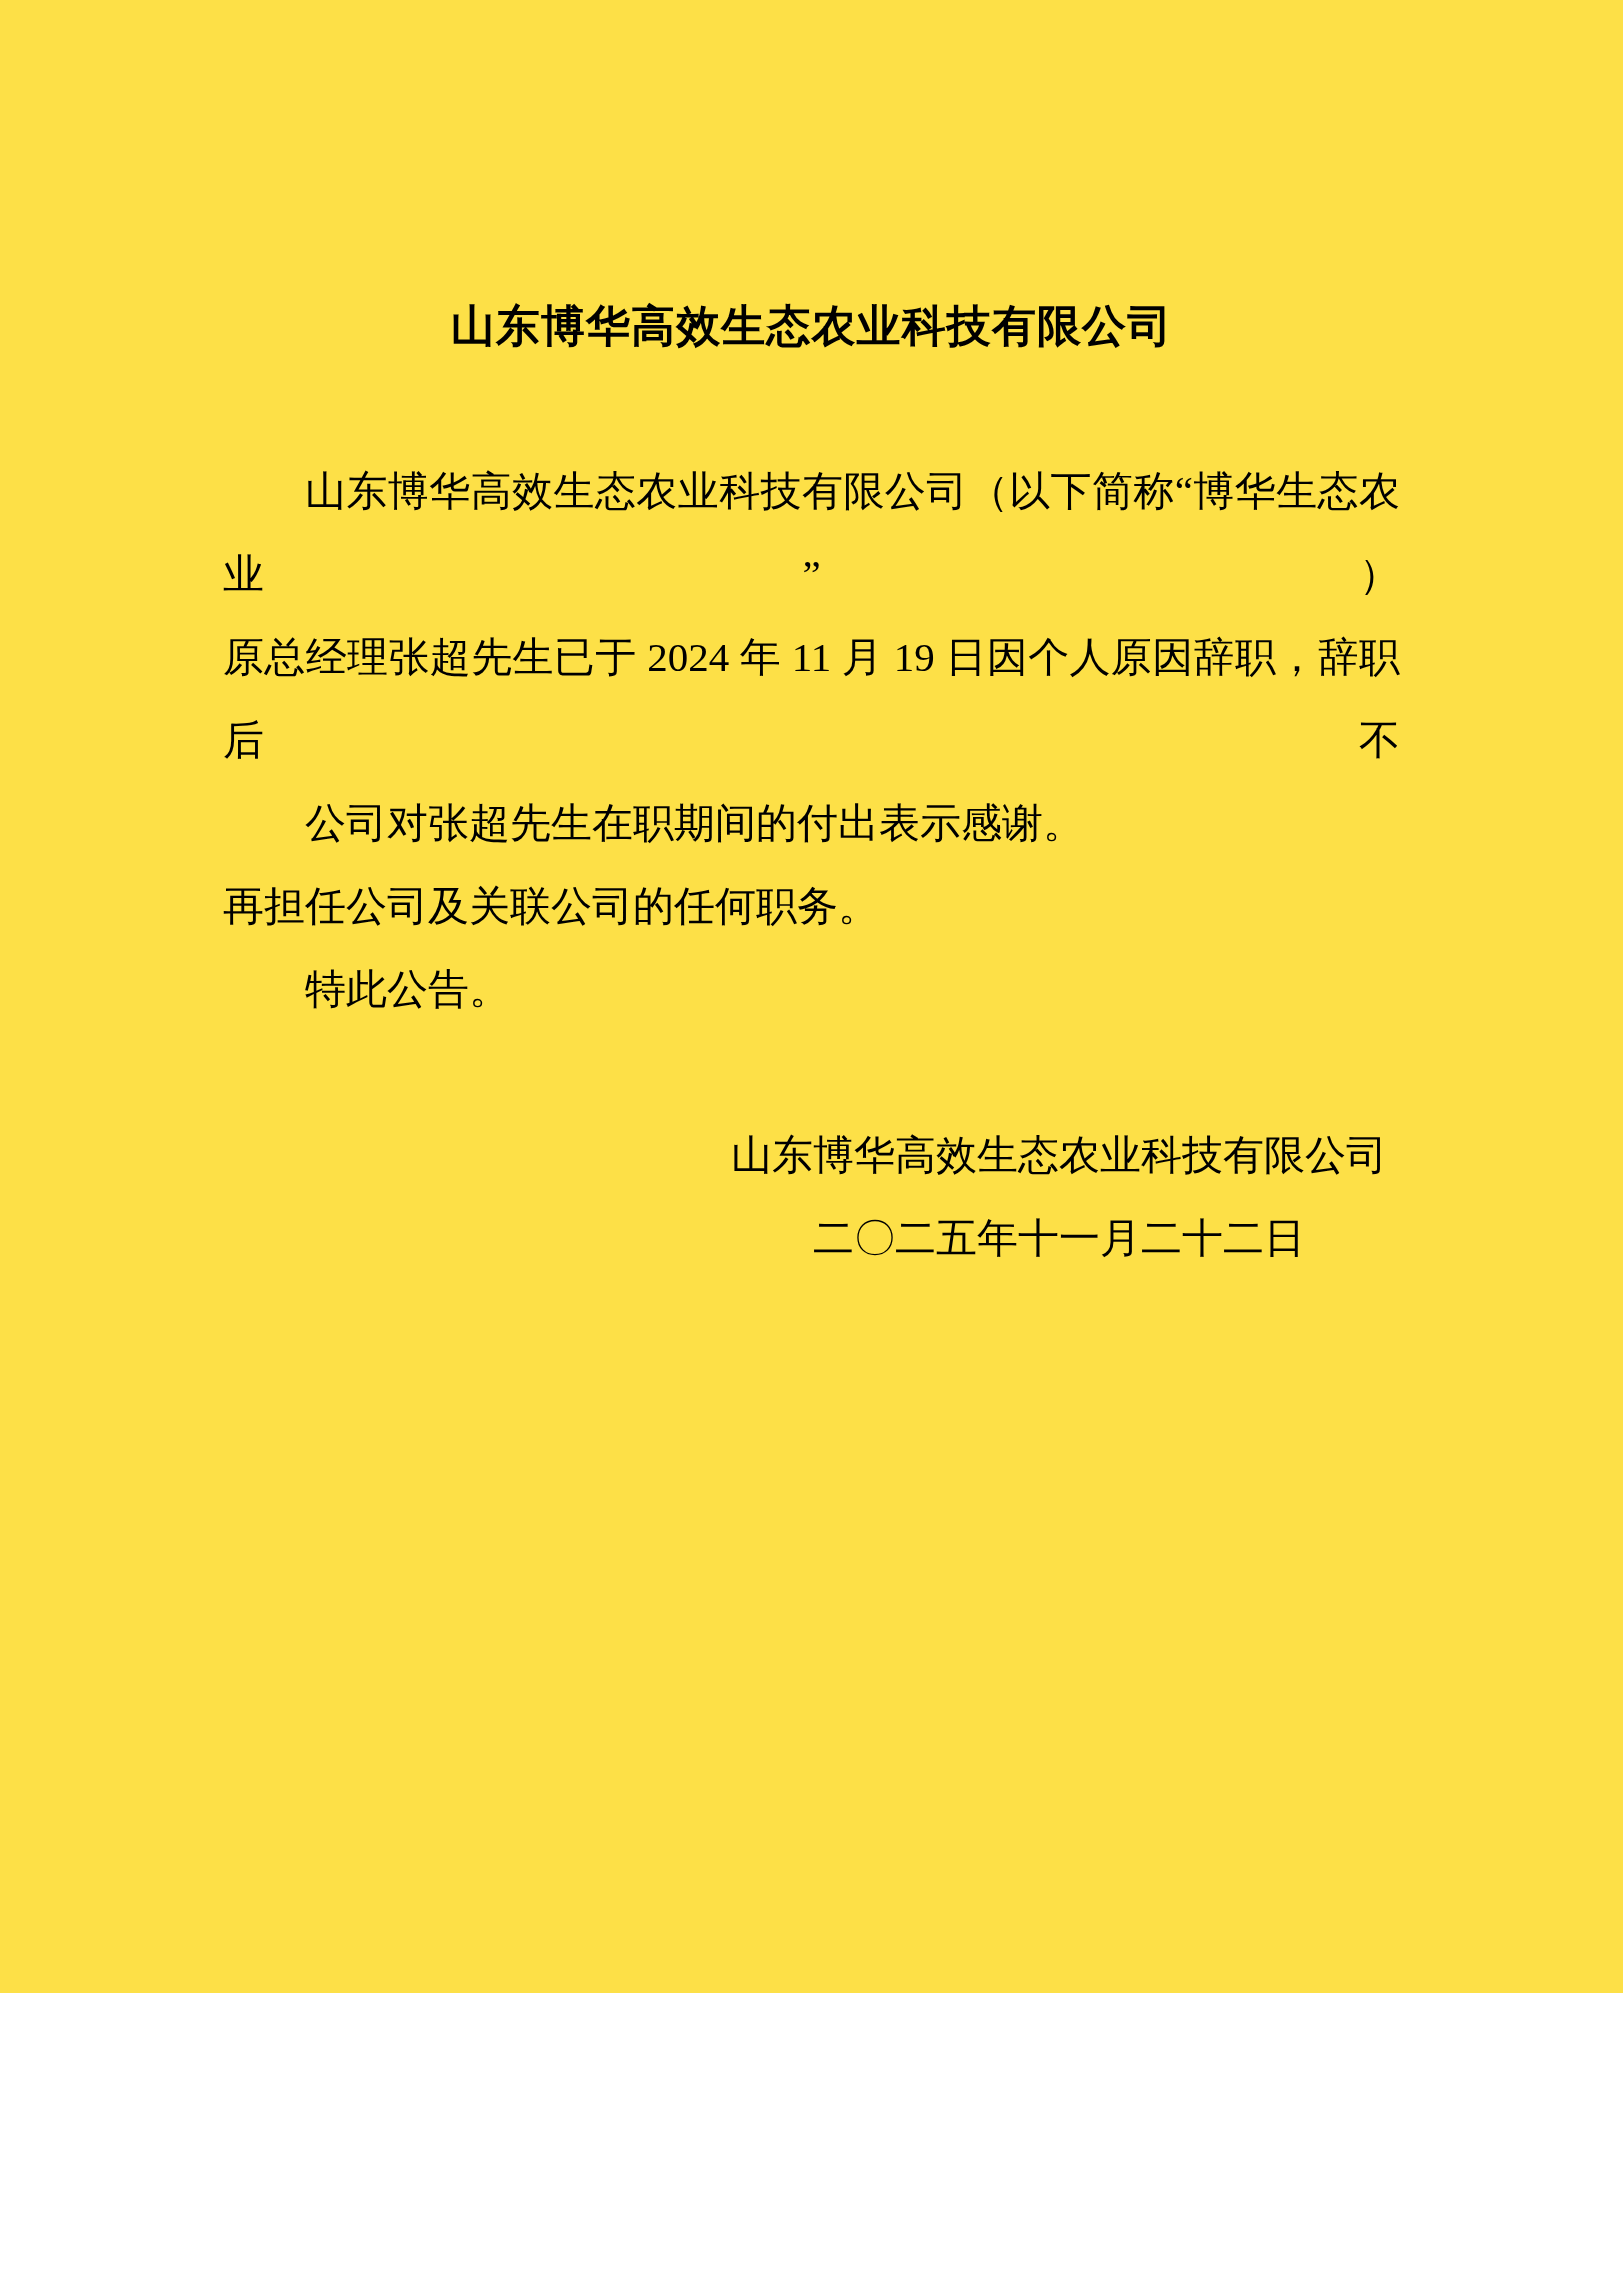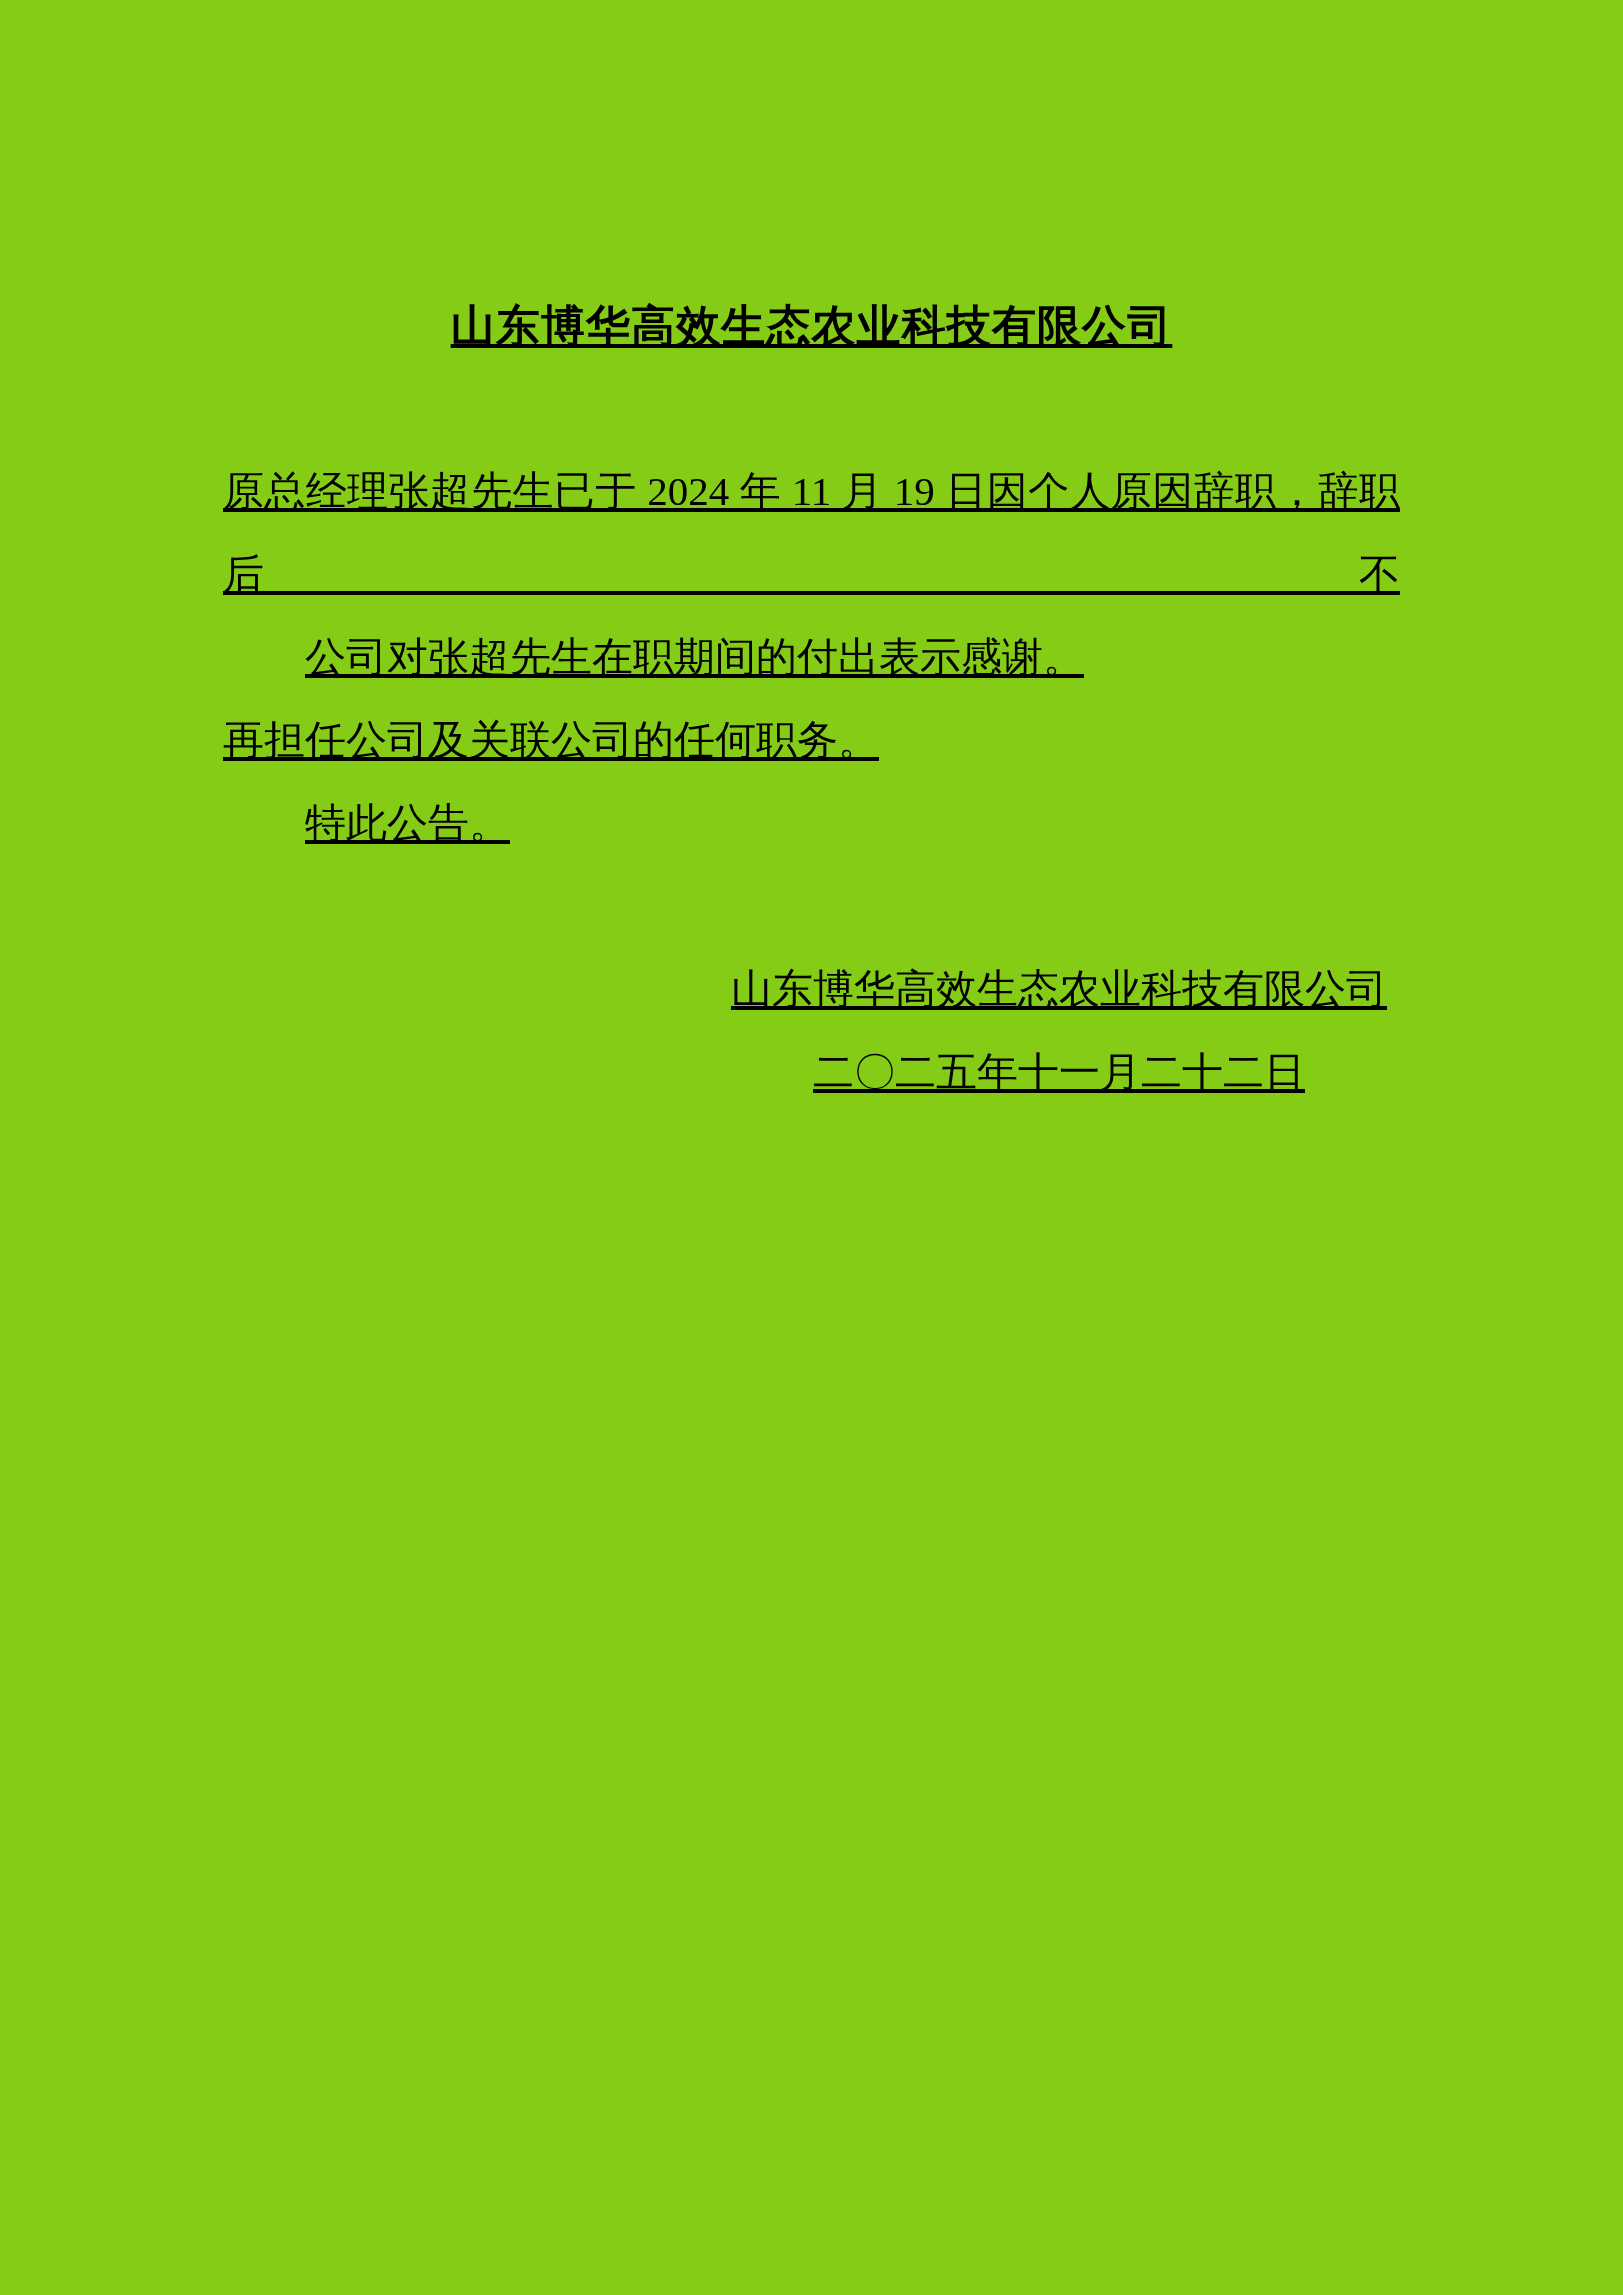--- a/index.html
+++ b/index.html
@@ -3,25 +3,24 @@
 <meta charset="utf-8">
 <style>
   html, body {
     margin: 0;
     padding: 0;
     background: #ffffff;
   }
   .page {
     position: relative;
     width: 1623px;
-    height: 2295px;
-    background: #84cc16;
+    height: 1993px;
+    background: #fde047;
     color: #000000;
     overflow: hidden;
-    text-decoration: underline;
   }
   .content {
     box-sizing: border-box;
     padding: 284px 223px 0 223px;
     font-family: "Liberation Serif", "DejaVu Serif", serif;
     font-size: 41px;
     line-height: 83px;
     color: #000000;
   }
   .title-line {
@@ -64,20 +63,21 @@
 <body>
 
 <div class="page">
   <div class="content">
 
     <h1 class="title-line">山东博华高效生态农业科技有限公司</h1>
 
 
     <div class="blank-line"></div>
 
+    <p class="body-line indent justify">山东博华高效生态农业科技有限公司（以下简称“博华生态农业”）</p>
 
     <p class="body-line justify">原总经理张超先生已于 2024 年 11 月 19 日因个人原因辞职，辞职后不</p>
 
     <p class="body-line indent">公司对张超先生在职期间的付出表示感谢。</p>
 
     <p class="body-line">再担任公司及关联公司的任何职务。</p>
 
     <p class="body-line indent">特此公告。</p>
 
     <div class="blank-line"></div>

